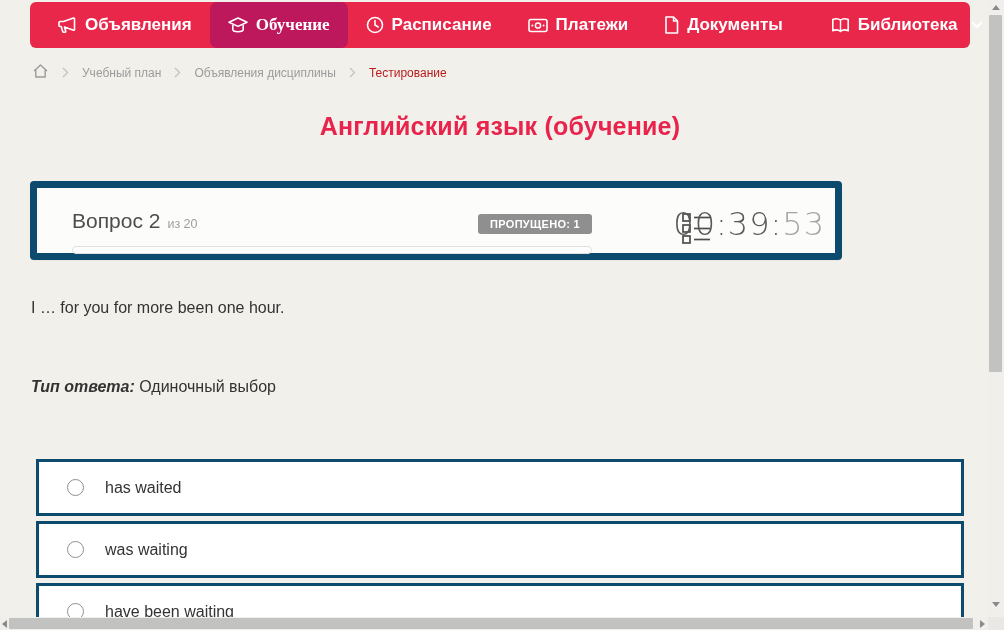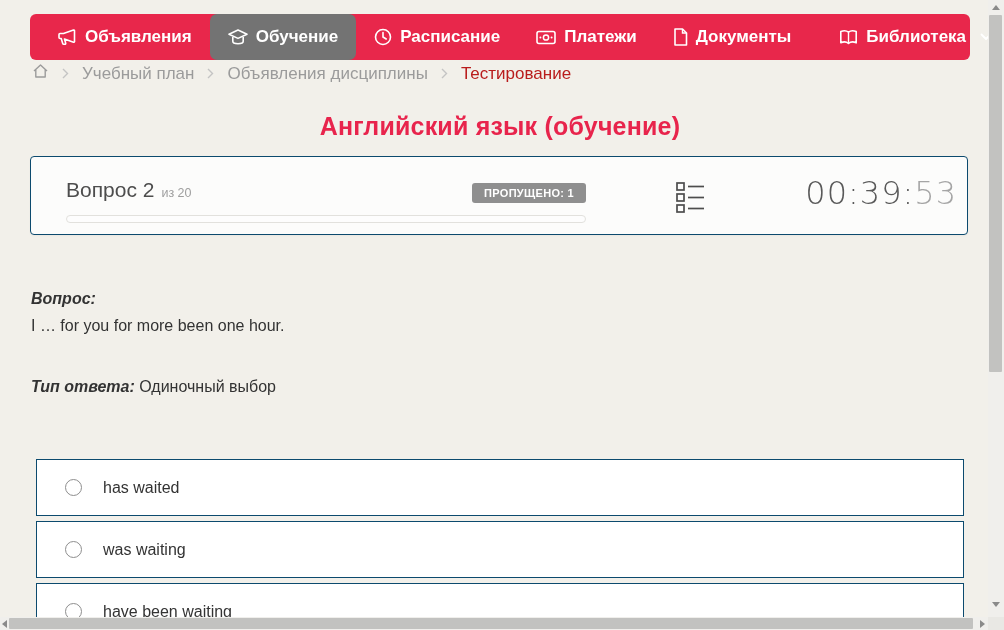--- a/index.html
+++ b/index.html
@@ -13,59 +13,58 @@
   }
 
   
   .navbar {
     position: absolute; left: 30px; top: 2px;
     width: 940px; height: 46px;
     background: #e8274b;
     border-radius: 6px;
     display: flex; align-items: center;
     padding-left: 10px;
-    margin-top: 12px;
   }
   .nav-item {
     display: flex; align-items: center; gap: 8px;
     height: 46px; padding: 0 18px;
     color: #fff; font-size: 17px; font-weight: bold;
     text-decoration: none; cursor: pointer;
     border-radius: 7px; white-space: nowrap;
   }
-  .nav-item.active { background: #737373; }
+  .nav-item.active { background: #be185d; font-family: Liberation Serif, serif; }
   .nav-item.lib { margin-left: 12px; }
   .nav-ic { display: flex; align-items: center; }
   .nav-ic svg { display: block; }
   .chev { margin-left: 6px; display: flex; align-items: center; }
 
   
   .breadcrumb {
     position: absolute; left: 32px; top: 63px;
     display: flex; align-items: center; gap: 13px;
-    font-size: 17px; color: #9b9b9b;
+    font-size: 12px; color: #9b9b9b;
   }
   .breadcrumb a { color: #9b9b9b; text-decoration: none; cursor: pointer; }
   .breadcrumb .current { color: #b91c1c; }
   .crumb-sep { display: flex; align-items: center; }
 
   
   .page-title {
     position: absolute; left: 0; top: 112px; width: 1000px;
     text-align: center;
     color: #e8244c; font-size: 25px; font-weight: bold;
     letter-spacing: 0.2px;
   }
 
   
   .q-panel {
-    position: absolute; left: 30px; top: 156px;
-    width: 938px; height: 79px;
+    position: absolute; left: 30px; top: 181px;
+    width: 812px; height: 79px;
     background: #fcfcfb;
-    border: 1px solid #0c4a6e;
+    border: 7px solid #0c4a6e;
     border-radius: 4px;
     box-shadow: 0 1px 2px rgba(0,0,0,0.04);
   }
   .q-left { position: absolute; left: 35px; top: 21px; width: 520px; }
   .q-title-row { display: flex; align-items: baseline; }
   .q-num { font-size: 21px; color: #4d4d4d; }
   .q-of  { font-size: 12.5px; color: #9e9e9e; margin-left: 7px; }
   .skip-badge {
     margin-left: auto;
     background: #8f8f8f; color: #fff;
@@ -101,21 +100,21 @@
   .q-label { font-size: 16px; font-weight: bold; font-style: italic; color: #333; }
   .q-text  { font-size: 16px; color: #333; margin-top: 9px; }
   .q-type-row { position: absolute; left: 31px; top: 378px; font-size: 16px; color: #333; }
   .q-type-label { font-weight: bold; font-style: italic; }
 
   
   .answers { position: absolute; left: 36px; top: 459px; width: 928px; }
   .answer-option {
     height: 57px; margin-bottom: 5px;
     background: #fff;
-    border: 1px solid #0c4a6e;
+    border: 3px solid #0c4a6e;
     display: flex; align-items: center;
     padding-left: 28px;
     cursor: pointer;
   }
   .radio {
     width: 17px; height: 17px;
     border: 1px solid #8e8e8e; border-radius: 50%;
     background: #fff; flex: 0 0 auto;
   }
   .answer-label { margin-left: 21px; font-size: 16px; color: #333; }
@@ -287,21 +286,20 @@
           <rect x="1" y="25" width="7" height="7"></rect>
             <line x1="12" y1="28.5" x2="28" y2="28.5"></line>
         </g>
       </svg>
     </span>
   </button>
   <div class="timer"><span>00:39:</span><span class="secs">53</span></div>
 </section>
 
 <div class="q-body">
-  <p class="q-label">Вопрос:</p>
   <p class="q-text">I … for you for more been one hour.</p>
 </div>
 <div class="q-type-row">
   <span class="q-type-label">Тип ответа:</span>
   <span>Одиночный выбор</span>
 </div>
 
 <div class="answers">
   <div class="answer-option">
     <span class="radio"></span>

